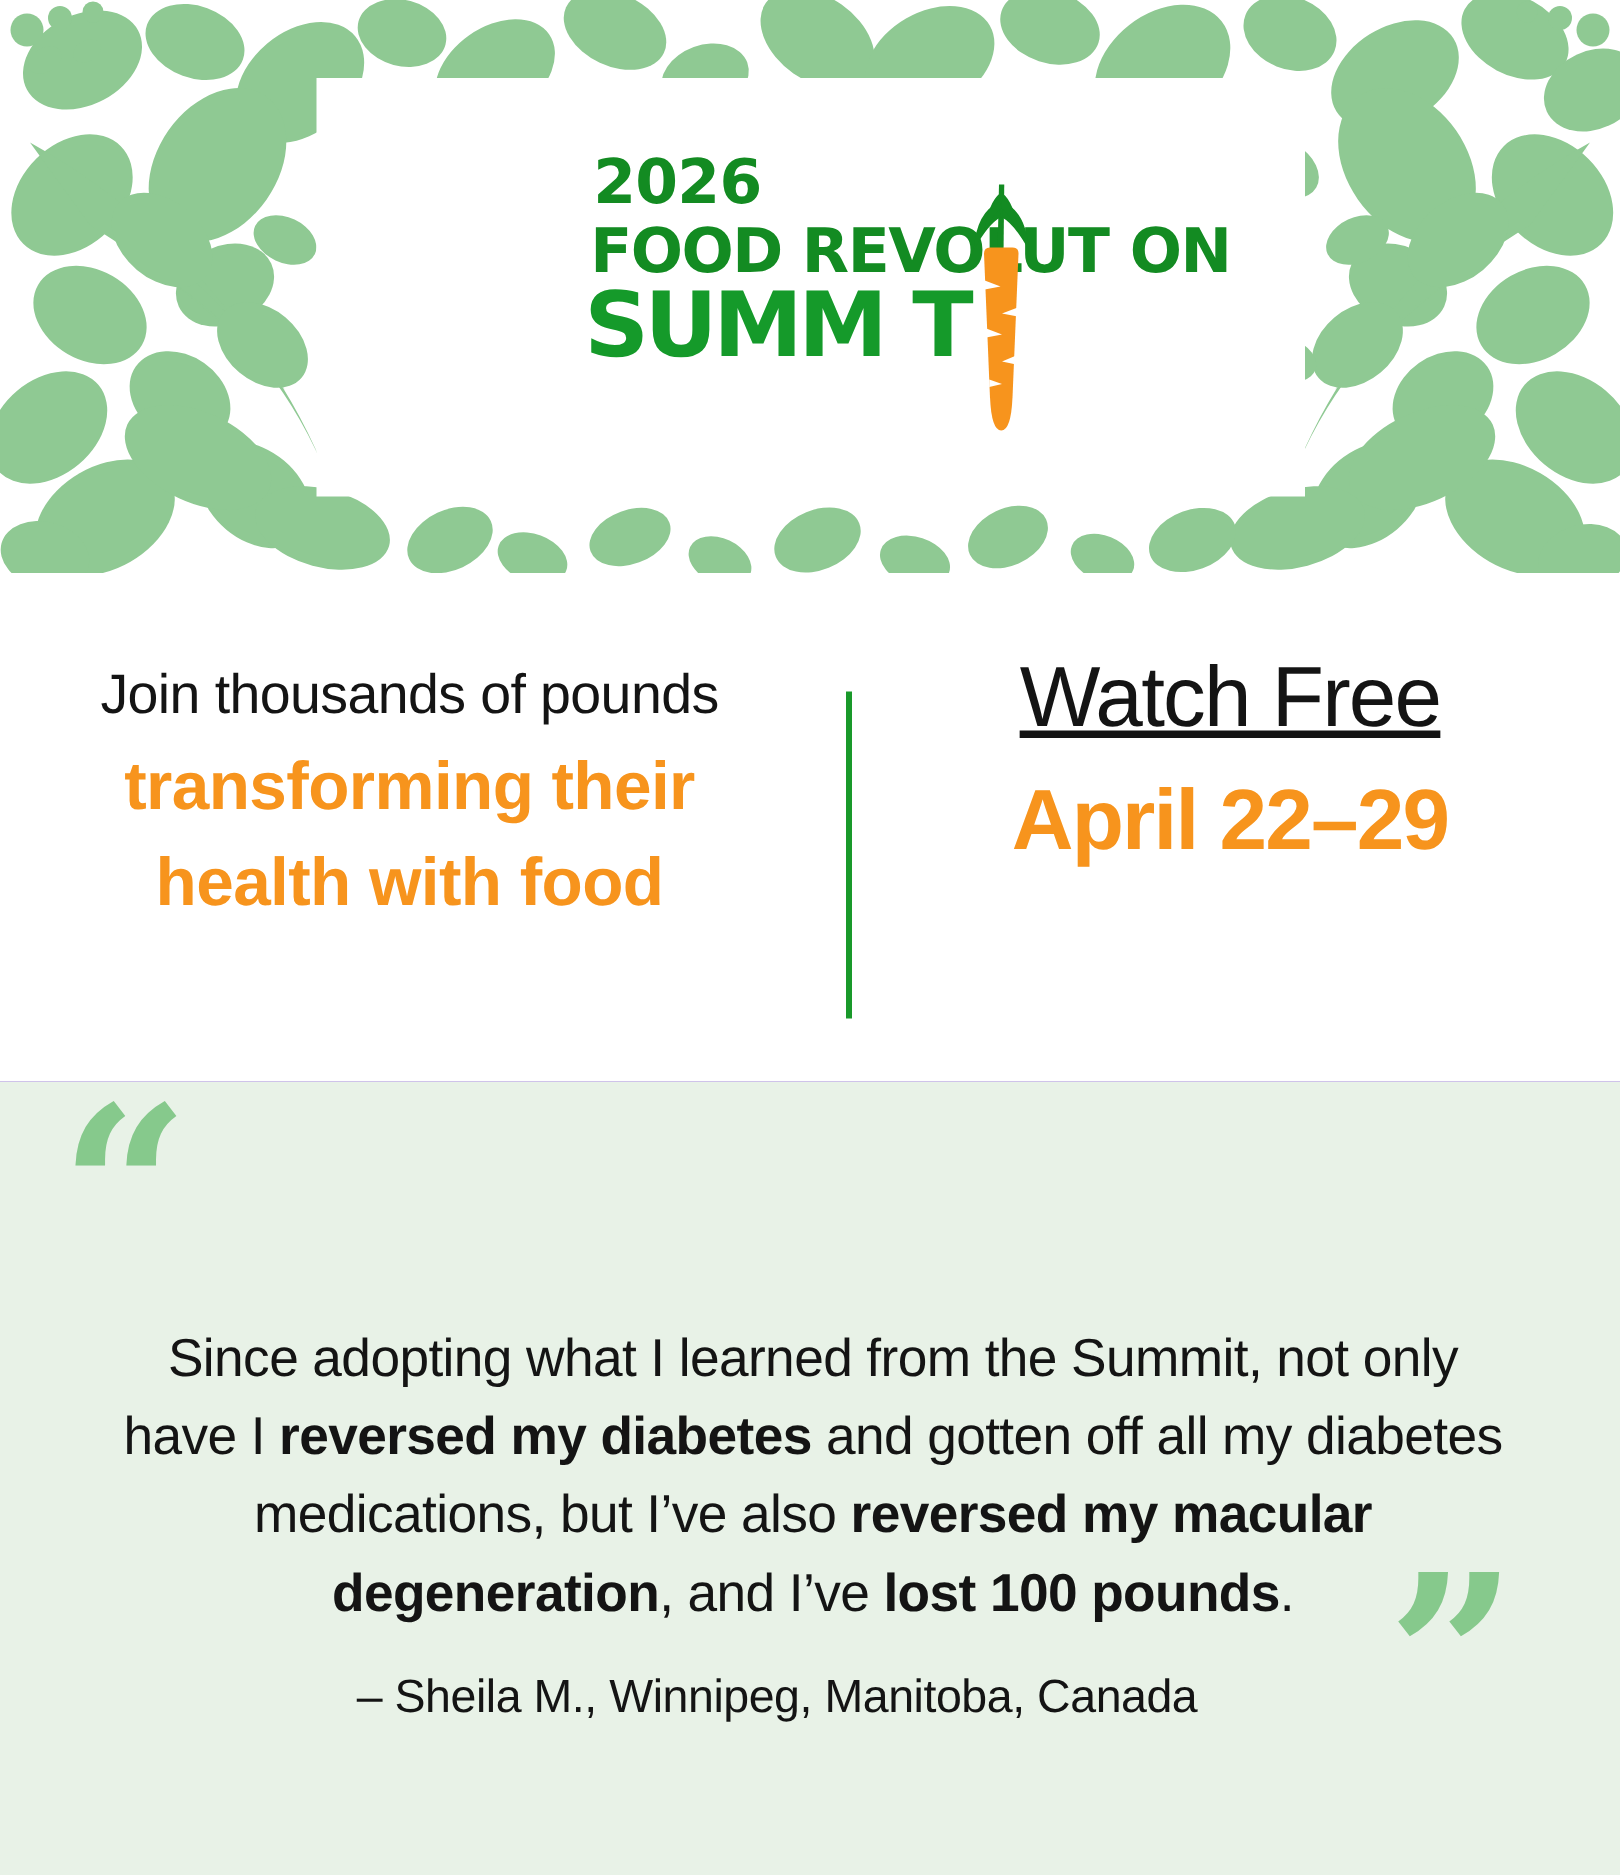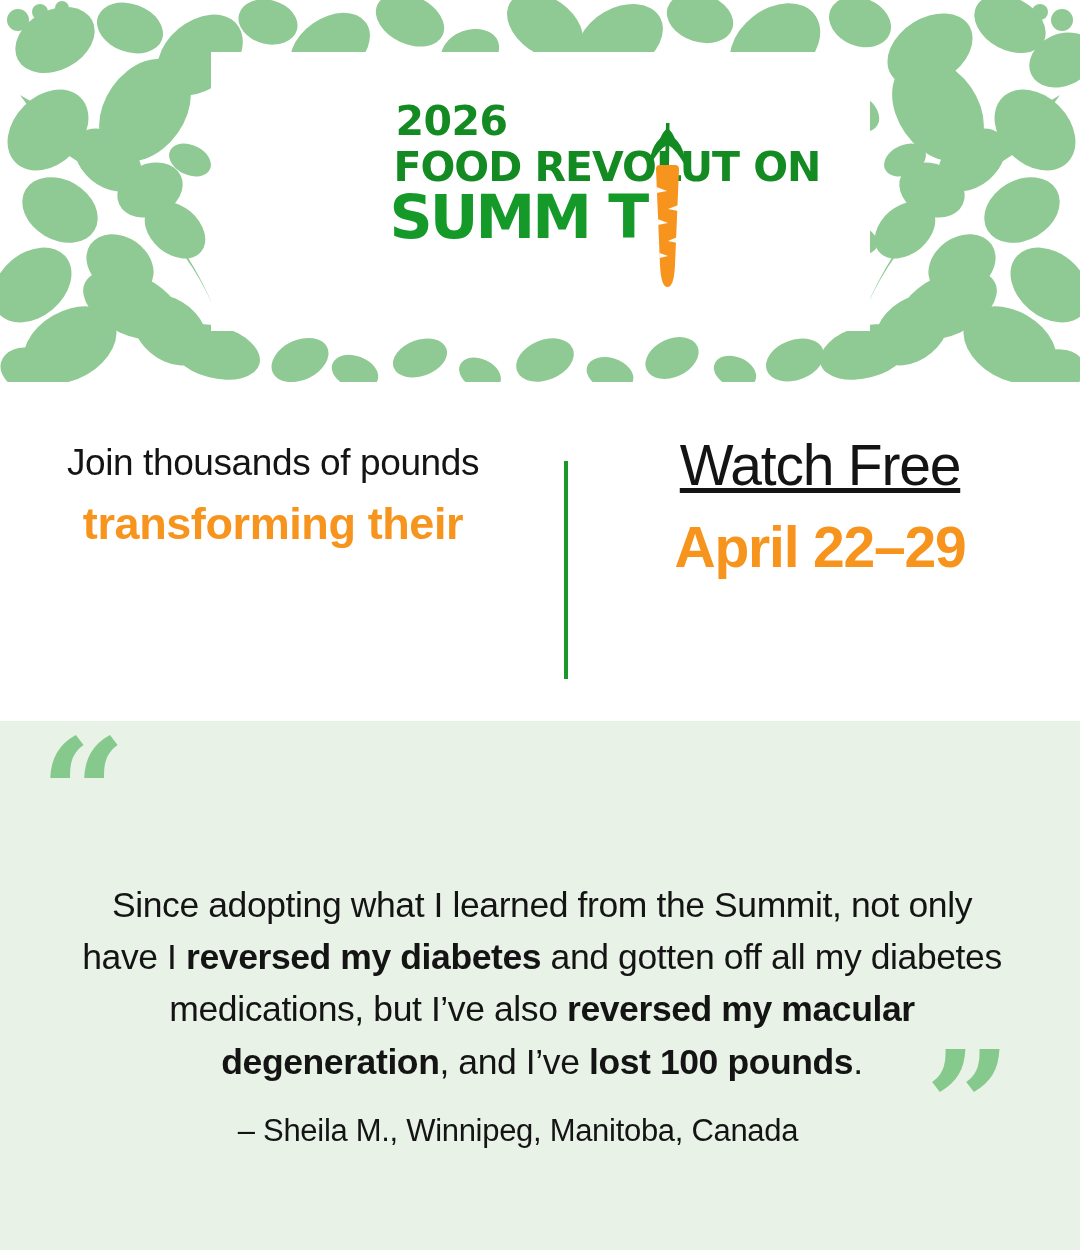--- a/index.html
+++ b/index.html
@@ -256,20 +256,21 @@
       </div>
     </div>
   </div>
 
   <div class="mid">
 
     <div class="mid-left">
       <div class="tag-line1">Join thousands of pounds</div>
       <div class="tag-line2">
         <div>transforming their</div>
+        <div>health with food</div>
       </div>
     </div>
 
     <div class="divider"></div>
 
     <div class="mid-right">
       <div class="watch-free">Watch Free</div>
       <div class="dates">April 22–29</div>
     </div>
   </div>

